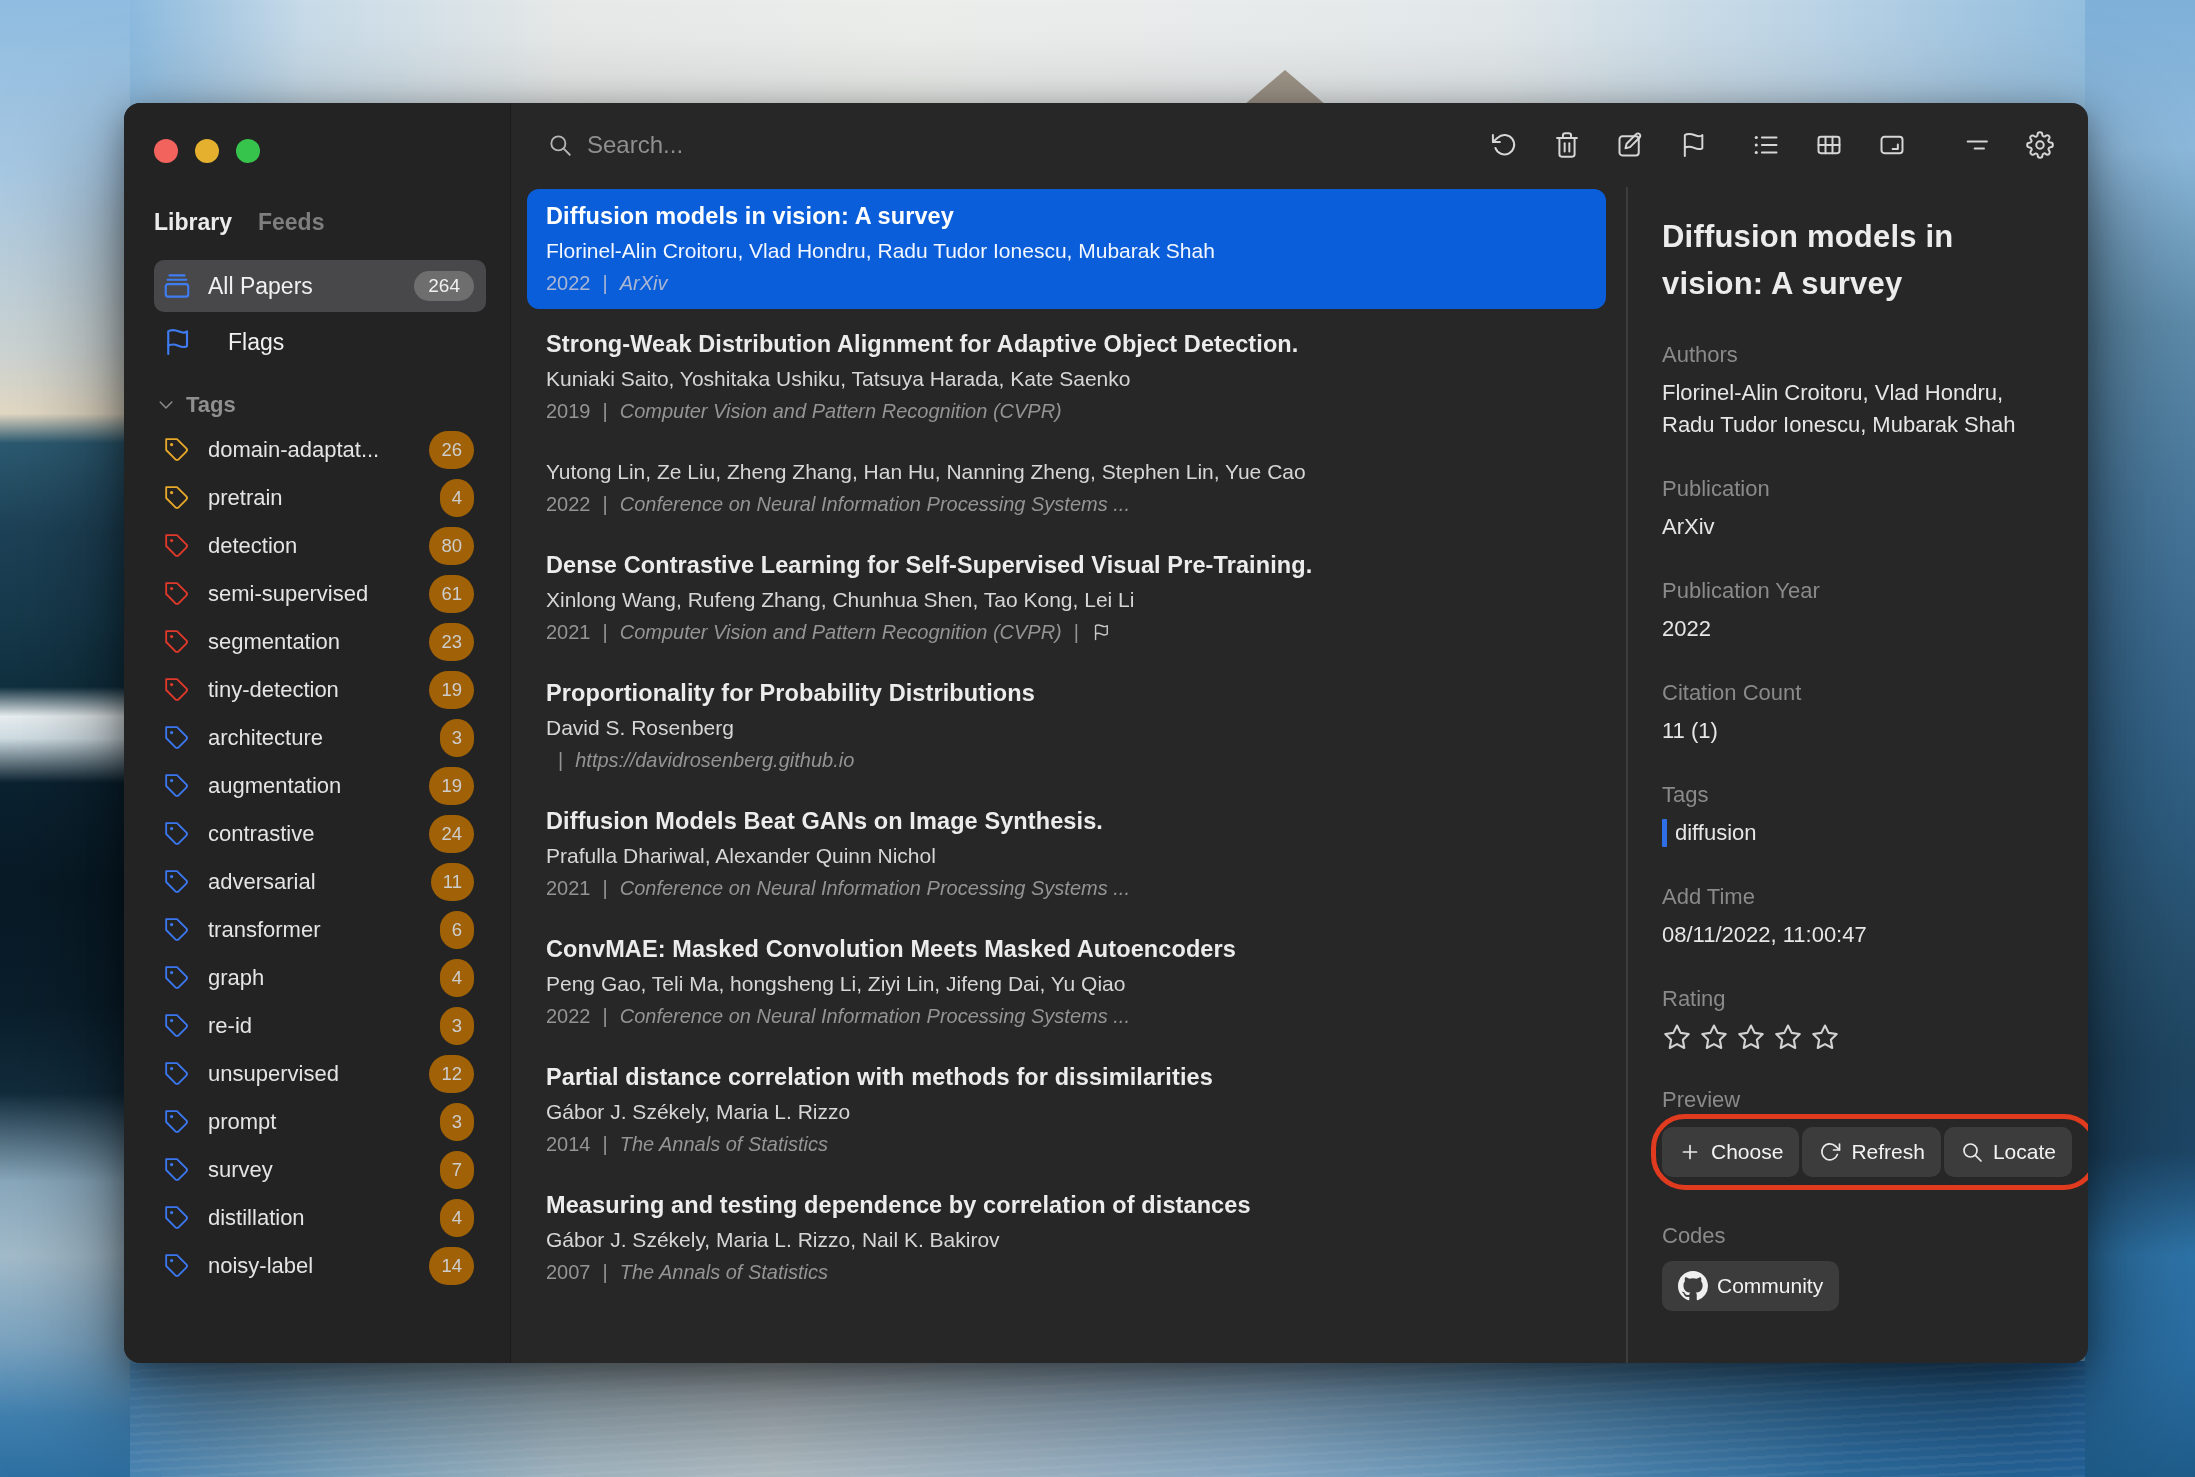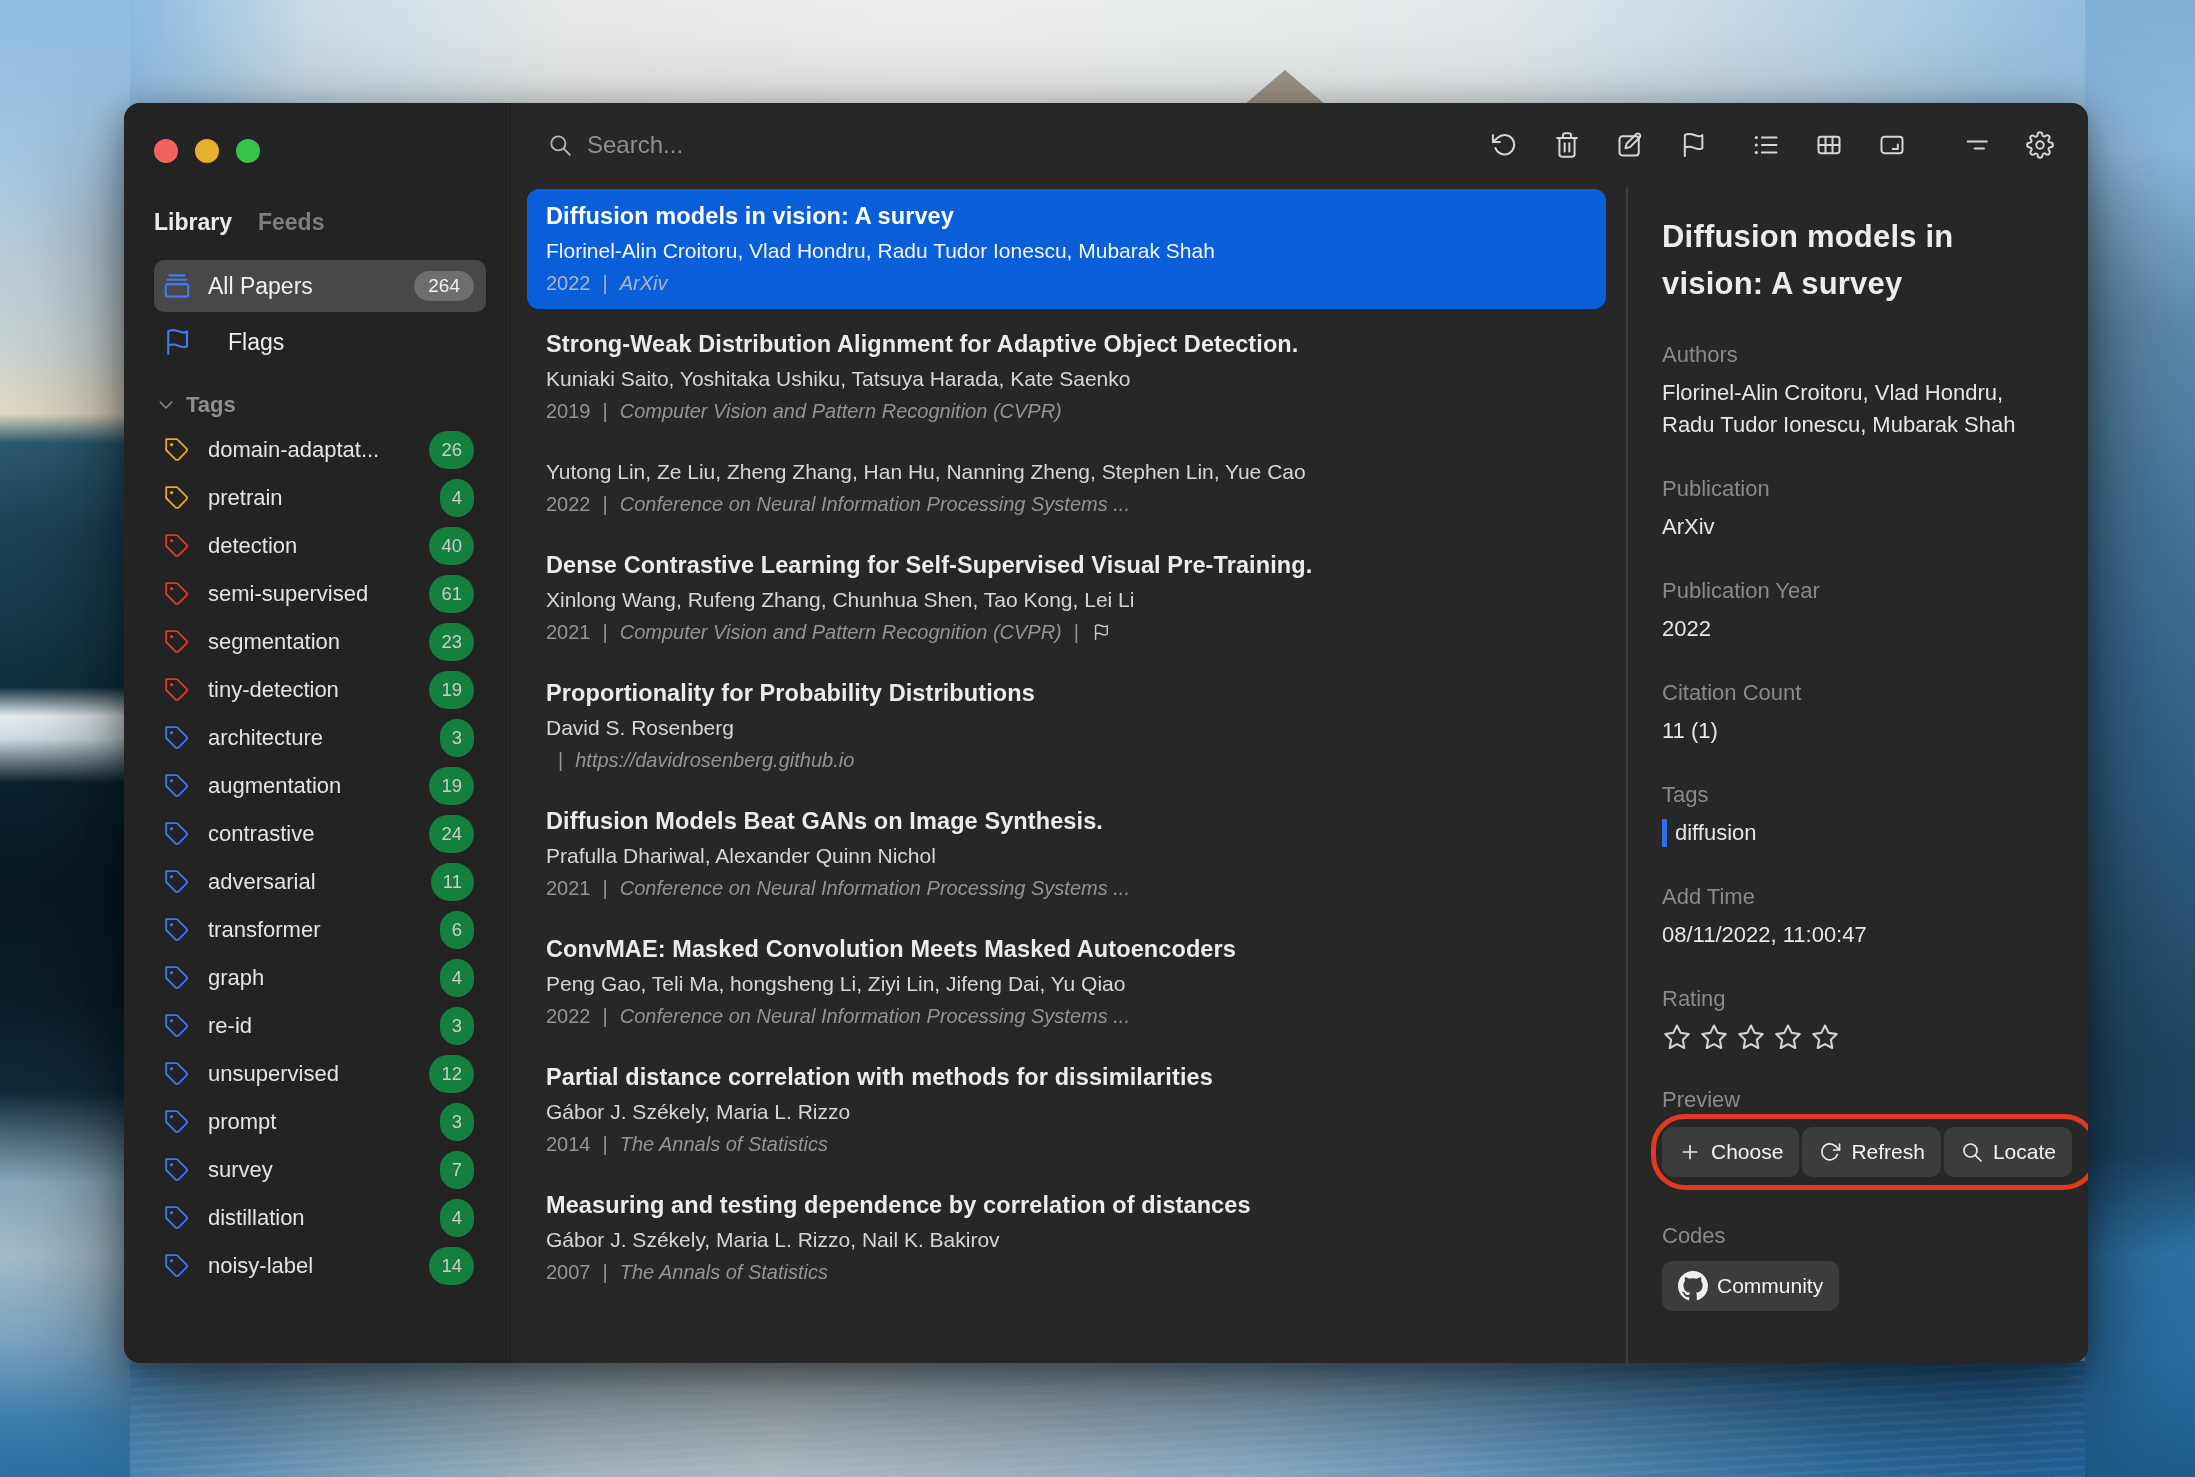--- a/index.html
+++ b/index.html
@@ -43,21 +43,21 @@
   .row-allpapers { margin-top:24px; background:#48484a; }
   .badge { background:#6e6e6e; color:#f0f0f0; font-size:19px; padding:4px 14px; border-radius:999px; }
   .row-flags { margin-top:4px;gap:20px; }
   .tags-header { margin-top:24px; display:flex; align-items:center; gap:10px; color:#8f8f8f;
     font-size:22px; font-weight:bold; padding-left:2px; }
   .tags-header .ic { width:20px; height:20px; color:#8f8f8f; }
   .tag-list { margin-top:8px; }
   .tag-row { display:flex; align-items:center; height:48px; padding:0 12px 0 10px; }
   .tag-row .ic { width:26px; height:26px; flex:0 0 auto; }
   .tag-label { flex:1; margin-left:18px; font-size:22px; color:#e4e4e4; white-space:nowrap; overflow:hidden; }
-  .tag-badge { background:#15803d; color:#cdcdcd; font-size:18.5px; padding:8px 12px; min-width:28px;
+  .tag-badge { background:#a16207; color:#cdcdcd; font-size:18.5px; padding:8px 12px; min-width:28px;
     text-align:center; border-radius:999px; }
 
   
   .topbar { grid-column:2/4; grid-row:1; display:flex; align-items:center; padding:0 34px 0 36px; }
   .search { display:flex; align-items:center; gap:14px; flex:1; }
   .search .ic { width:26px; height:26px; color:#b5b5b5; }
   .search input { background:transparent; border:none; outline:none; font-size:24px;
     color:#dcdcdc; width:520px; font-family:"Liberation Sans",sans-serif; }
   .search input::placeholder { color:#8f8f8f; }
   .tool-icons { display:flex; align-items:center; gap:35px; }
@@ -182,21 +182,21 @@
         </div>
 
         <div class="tag-row">
           <span class="ic" style="color: rgb(224, 57, 43);">
             <svg viewBox="0 0 24 24" class="stroke" stroke-width="2">
               <path d="M20.59 13.41l-7.17 7.17a2 2 0 0 1-2.83 0L2 12V2h10l8.59 8.59a2 2 0 0 1 0 2.82z"></path>
               <line x1="7" y1="7" x2="7.01" y2="7" stroke-width="3"></line>
             </svg>
           </span>
           <span class="tag-label">detection</span>
-          <span class="tag-badge">40</span>
+          <span class="tag-badge">80</span>
         </div>
 
         <div class="tag-row">
           <span class="ic" style="color: rgb(224, 57, 43);">
             <svg viewBox="0 0 24 24" class="stroke" stroke-width="2">
               <path d="M20.59 13.41l-7.17 7.17a2 2 0 0 1-2.83 0L2 12V2h10l8.59 8.59a2 2 0 0 1 0 2.82z"></path>
               <line x1="7" y1="7" x2="7.01" y2="7" stroke-width="3"></line>
             </svg>
           </span>
           <span class="tag-label">semi-supervised</span>

